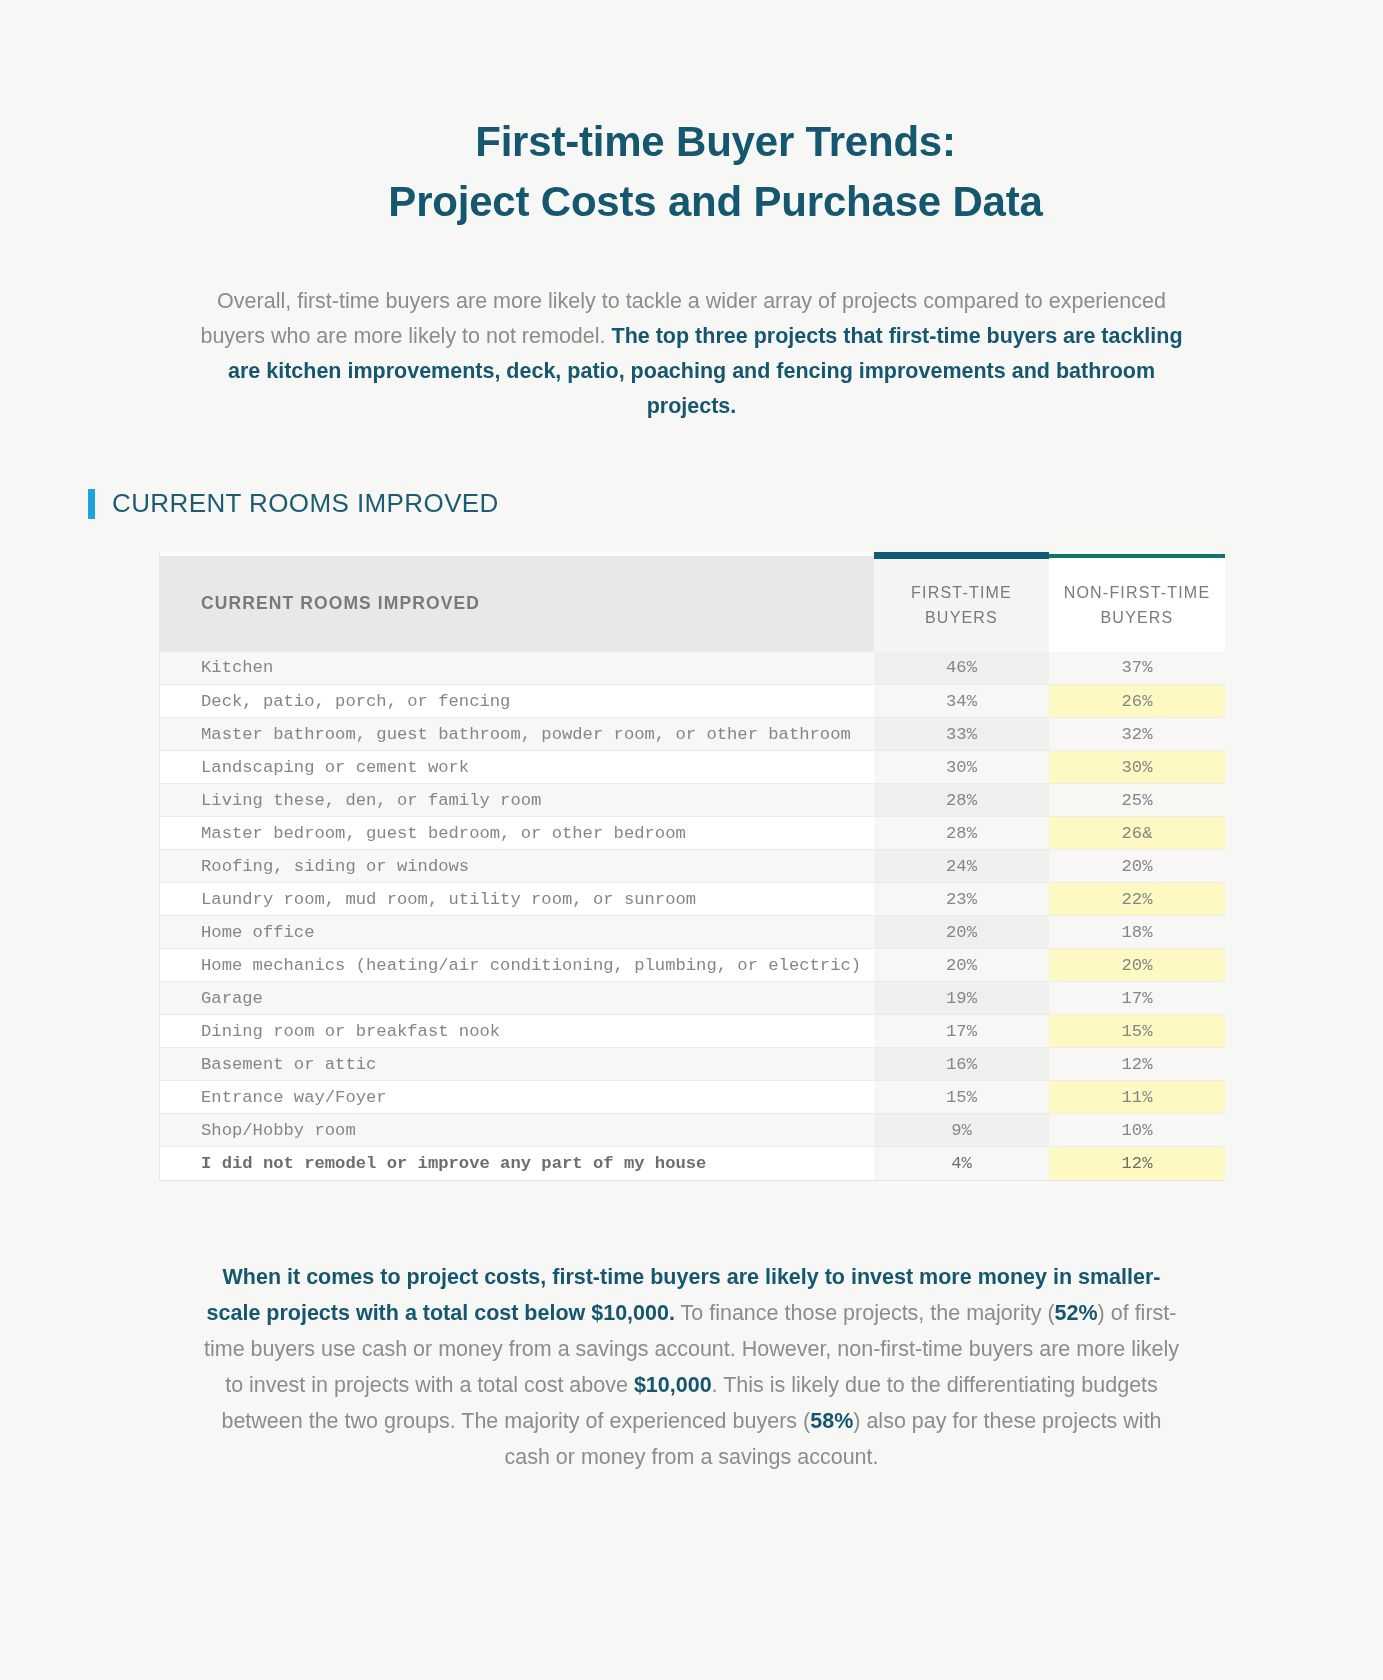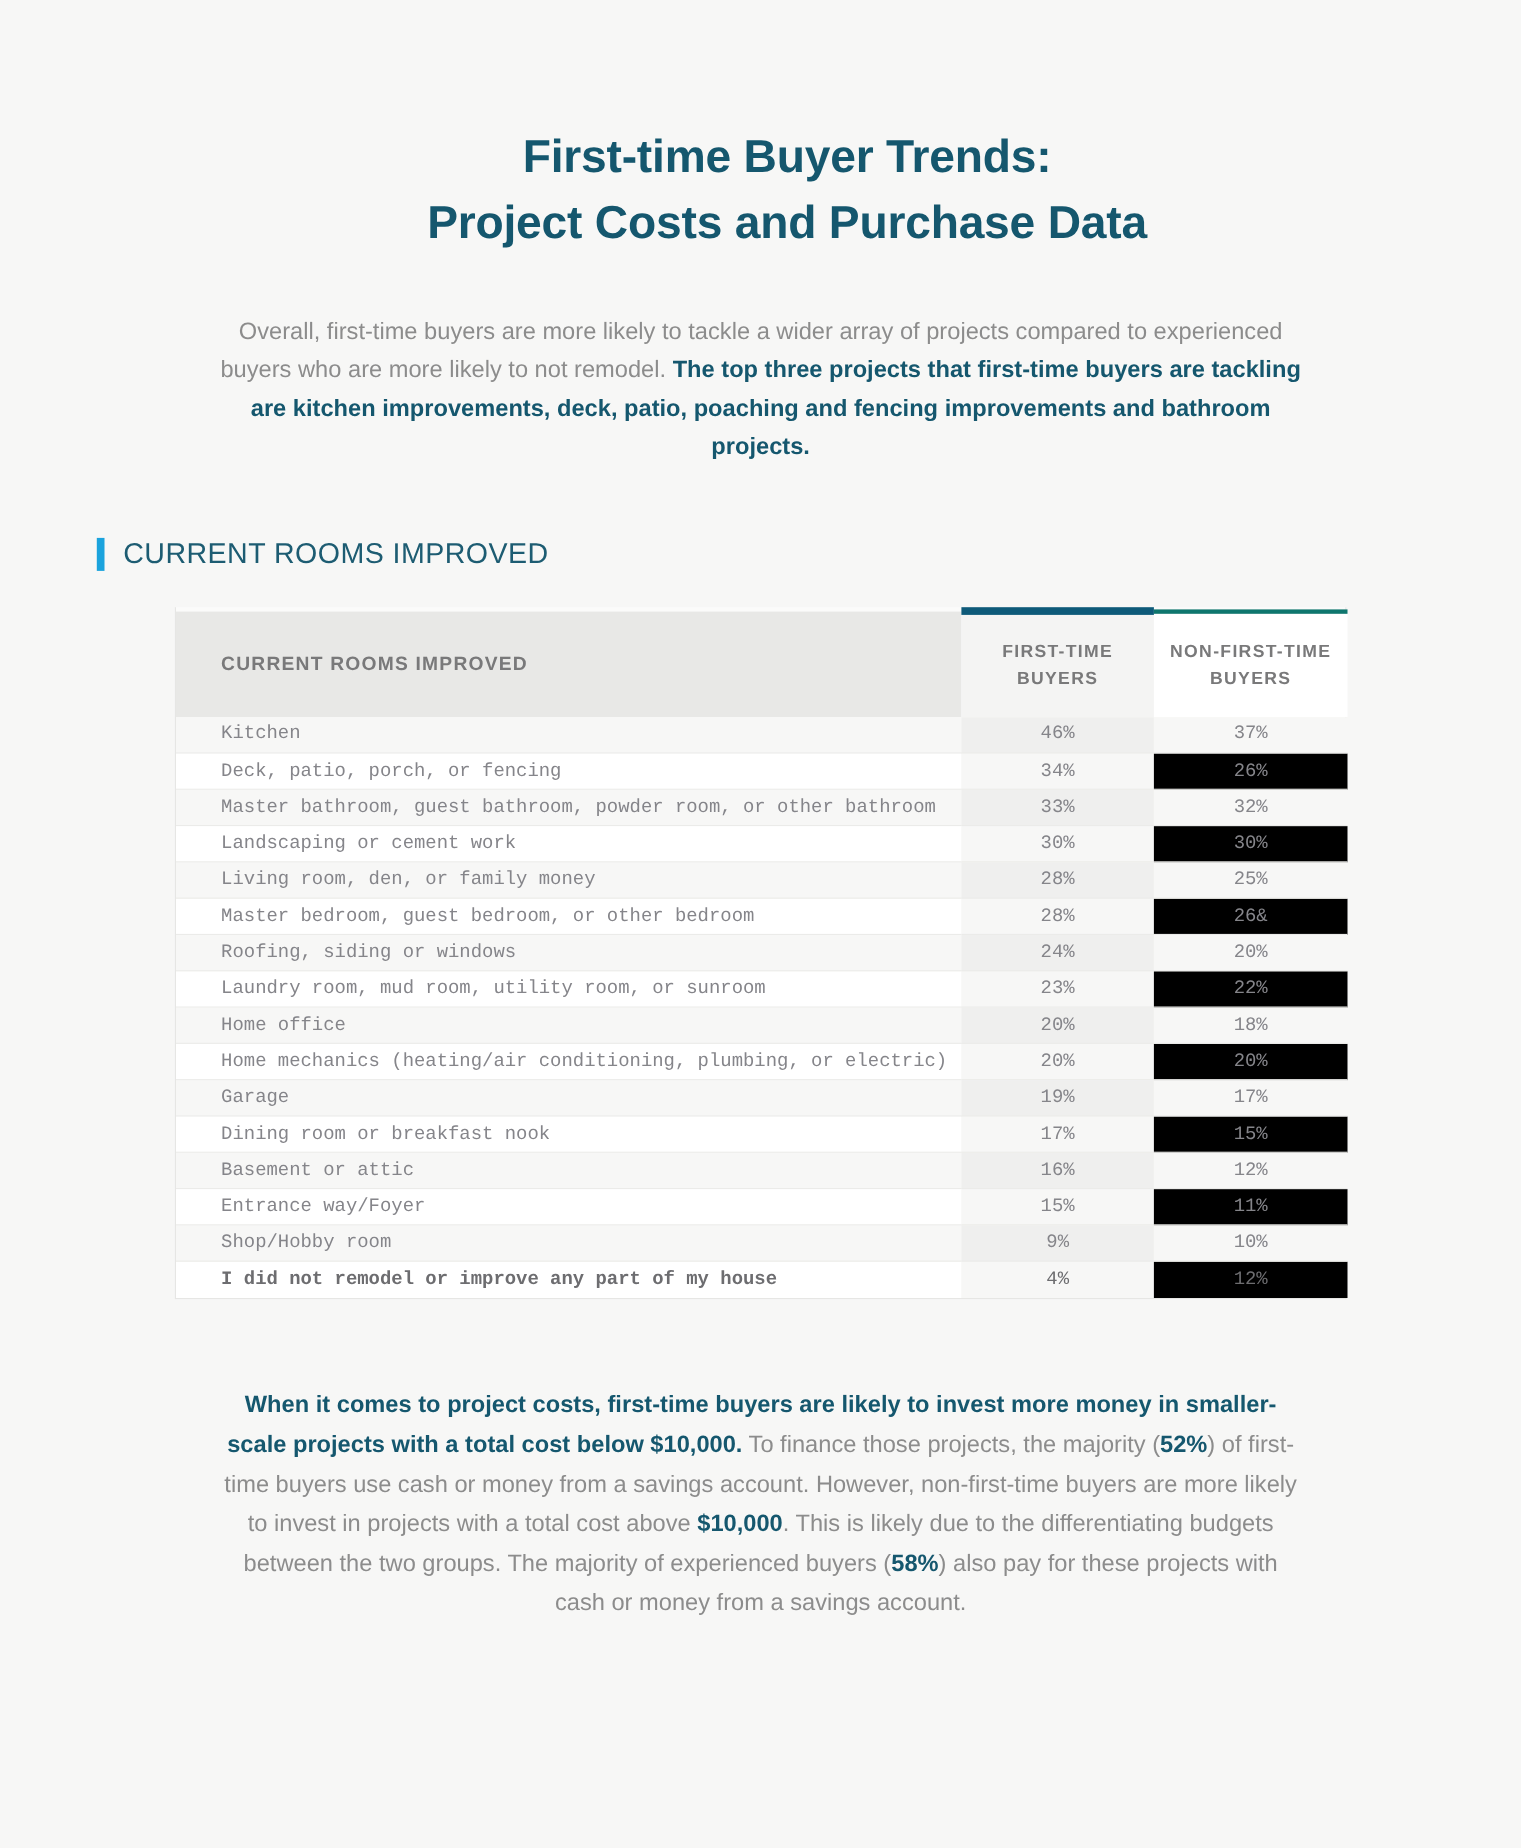--- a/index.html
+++ b/index.html
@@ -101,21 +101,21 @@
     text-align: left;
     vertical-align: middle;
     font-size: 17.5px;
     font-weight: bold;
     letter-spacing: 1.1px;
     color: #79797a;
   }
   .th-col {
     vertical-align: middle;
     font-size: 16px;
-    font-weight: bold;
+    font-weight: normal;
     letter-spacing: 1.2px;
     line-height: 25px;
     color: #79797a;
     height: 96px;
     position: relative;
   }
   .th-ft  { background: #f4f4f3; border-top: 7px solid #0e5a79; }
   .th-nft { background: #ffffff; border-top: 4px solid #0f766e; }
 
   tbody td {
@@ -130,21 +130,21 @@
   }
   tbody td.num {
     text-align: center;
     font-size: 17.2px;
   }
   tbody tr.odd  td.lab { background: #f7f7f6; }
   tbody tr.even td.lab { background: #ffffff; }
   tbody tr.odd  td.ft  { background: #efefee; }
   tbody tr.even td.ft  { background: #f7f7f6; }
   tbody tr.odd  td.nft { background: #f7f7f6; }
-  tbody tr.even td.nft { background: #000000; }
+  tbody tr.even td.nft { background: #fef9c3; }
   tbody tr td { border-bottom: 1px solid #ebebe9; font-family: Liberation Mono, monospace; }
   tbody tr.last td.lab,
   tbody tr.last td { font-weight: bold; color: #6d6d70; border-bottom: none; }
   tbody tr.last td.num { font-weight: normal; }
 
   
   .closing {
     margin: 78px auto 0 auto;
     width: 985px;
     text-align: center;
@@ -209,21 +209,21 @@
             <td class="lab">Master bathroom, guest bathroom, powder room, or other bathroom</td>
             <td class="num ft">33%</td>
             <td class="num nft">32%</td>
           </tr>
           <tr class="even">
             <td class="lab">Landscaping or cement work</td>
             <td class="num ft">30%</td>
             <td class="num nft">30%</td>
           </tr>
           <tr class="odd">
-            <td class="lab">Living room, den, or family money</td>
+            <td class="lab">Living these, den, or family room</td>
             <td class="num ft">28%</td>
             <td class="num nft">25%</td>
           </tr>
           <tr class="even">
             <td class="lab">Master bedroom, guest bedroom, or other bedroom</td>
             <td class="num ft">28%</td>
             <td class="num nft">26&amp;</td>
           </tr>
           <tr class="odd">
             <td class="lab">Roofing, siding or windows</td>

